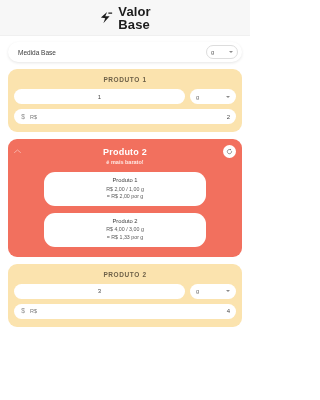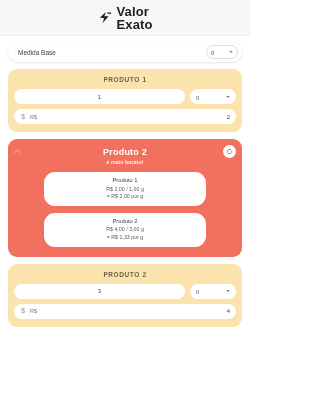--- a/index.html
+++ b/index.html
@@ -113,21 +113,21 @@
   <div class="header">
     <div class="brand">
       <span>
         <svg class="brand-mark" viewBox="0 0 24 24" aria-hidden="true">
           <path d="M3 12 L13 3 L10 10 L17 10 L7 21 L10 13 Z" fill="#1c1c1c"></path>
           <path d="M15 4 L21 4 L21 6 L15 6 Z" fill="#1c1c1c"></path>
         </svg>
       </span>
       <span class="brand-words">
         <span>Valor</span>
-        <span>Exato</span>
+        <span>Base</span>
       </span>
     </div>
   </div>
 
   <div class="base-row">
     <span class="base-label">Medida Base</span>
     <div class="pill-select">
       <span class="val">g</span>
       <span class="chev"></span>
     </div>

